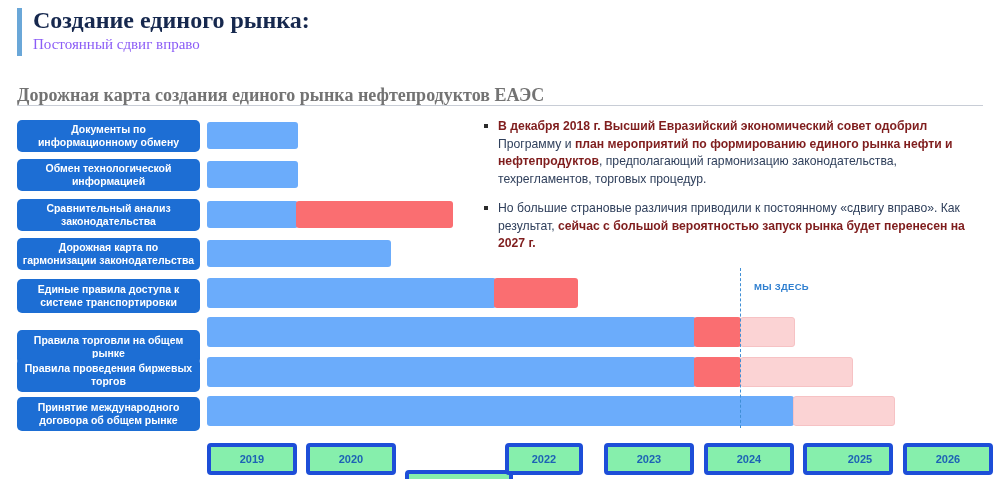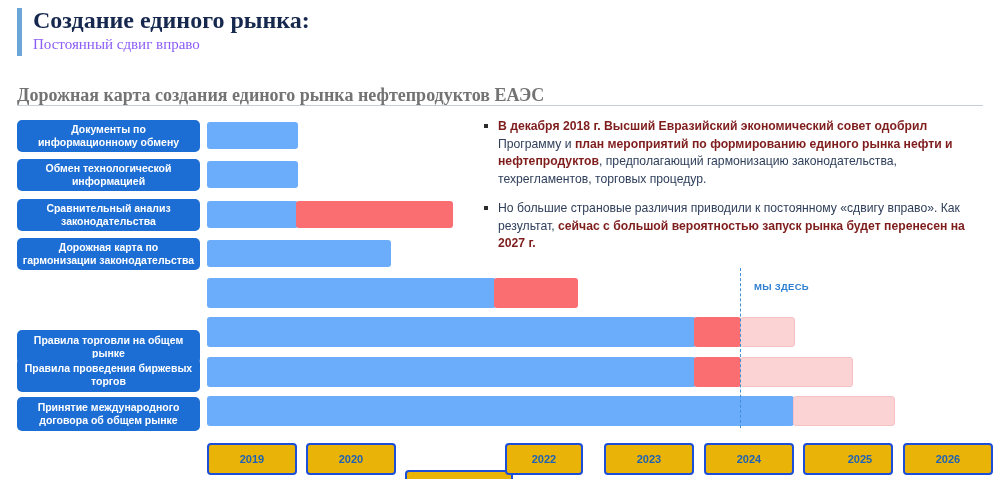--- a/index.html
+++ b/index.html
@@ -69,22 +69,22 @@
   }
   .now-label {
     position:absolute; top:281px;
     font-size:9.5px; font-weight:bold; color:#2f7fd0;
     letter-spacing:.3px; white-space:nowrap;
   }
 
   
   .year-box {
     position:absolute; top:443px; height:32px;
-    border:2px solid #1d4ed8; border-radius:4px;
-    background:#eab308;
+    border:4px solid #1d4ed8; border-radius:4px;
+    background:#86efac;
     color:#1d62b5; font-size:11px; font-weight:bold;
     display:flex; align-items:center; justify-content:center;
   }
 
   
   .notes { position:absolute; left:484px; top:118px; width:500px; }
   .note {
     position:relative; padding-left:14px; margin-bottom:12px;
     font-size:12.2px; line-height:17.5px; color:#30405c;
   }
@@ -109,20 +109,21 @@
 <div class="chart" id="chart-root">
     <div class="row-label" style="top: 120px; height: 32px;">Документы по информационному обмену</div>
     <div class="bar-seg seg-blue" style="left: 207px; width: 91px; top: 122px; height: 27px;"></div>
     <div class="row-label" style="top: 159px; height: 32px;">Обмен технологической информацией</div>
     <div class="bar-seg seg-blue" style="left: 207px; width: 91px; top: 161px; height: 27px;"></div>
     <div class="row-label" style="top: 199px; height: 32px;">Сравнительный анализ законодательства</div>
     <div class="bar-seg seg-blue" style="left: 207px; width: 91px; top: 201px; height: 27px;"></div>
     <div class="bar-seg seg-red" style="left: 296px; width: 157px; top: 201px; height: 27px;"></div>
     <div class="row-label" style="top: 238px; height: 32px;">Дорожная карта по гармонизации законодательства</div>
     <div class="bar-seg seg-blue" style="left: 207px; width: 184px; top: 240px; height: 27px;"></div>
+    <div class="row-label" style="top: 279px; height: 34px;">Единые правила доступа к системе транспортировки</div>
     <div class="bar-seg seg-blue" style="left: 207px; width: 289px; top: 278px; height: 30px;"></div>
     <div class="bar-seg seg-red" style="left: 494px; width: 84px; top: 278px; height: 30px;"></div>
     <div class="row-label" style="top: 318px; height: 34px; margin-top: 12px;">Правила торговли на общем рынке</div>
     <div class="bar-seg seg-blue" style="left: 207px; width: 489px; top: 317px; height: 30px;"></div>
     <div class="bar-seg seg-red" style="left: 694px; width: 47px; top: 317px; height: 30px;"></div>
     <div class="bar-seg seg-pink" style="left: 740px; width: 55px; top: 317px; height: 30px;"></div>
     <div class="row-label" style="top: 358px; height: 34px;">Правила проведения биржевых торгов</div>
     <div class="bar-seg seg-blue" style="left: 207px; width: 489px; top: 357px; height: 30px;"></div>
     <div class="bar-seg seg-red" style="left: 694px; width: 47px; top: 357px; height: 30px;"></div>
     <div class="bar-seg seg-pink" style="left: 740px; width: 113px; top: 357px; height: 30px;"></div>

